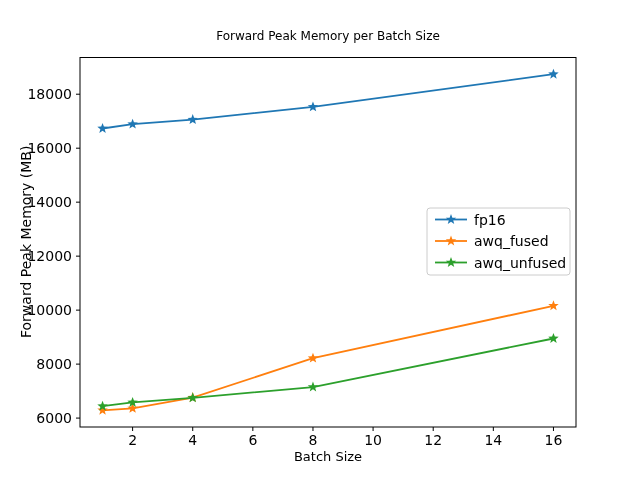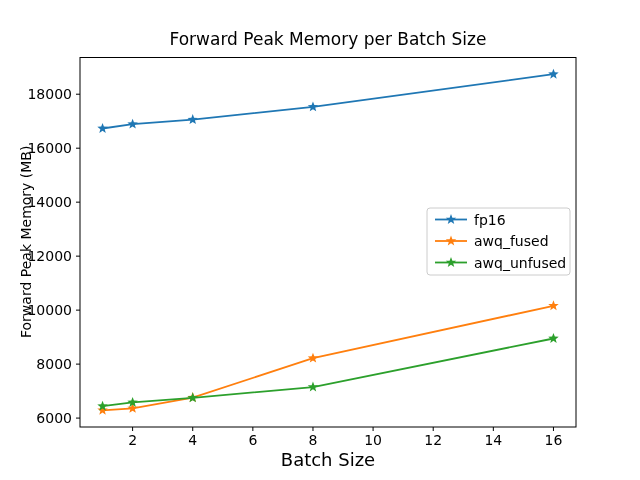--- a/index.html
+++ b/index.html
@@ -15,30 +15,30 @@
     font-family: "DejaVu Sans", sans-serif;
     color: #000000;
     overflow: hidden;
   }
   .chart-title {
     position: absolute;
     left: 80px;
     width: 496px;
     top: 29px;
     text-align: center;
-    font-size: 17px;
+    font-size: 12px;
     white-space: nowrap;
   }
   .xlabel {
     position: absolute;
     left: 80px;
     width: 496px;
     top: 449px;
     text-align: center;
-    font-size: 18px;
+    font-size: 13px;
     white-space: nowrap;
   }
   .ylabel {
     position: absolute;
     left: 16px;
     top: 57px;
     height: 370px;
     width: 20px;
     display: flex;
     align-items: center;

